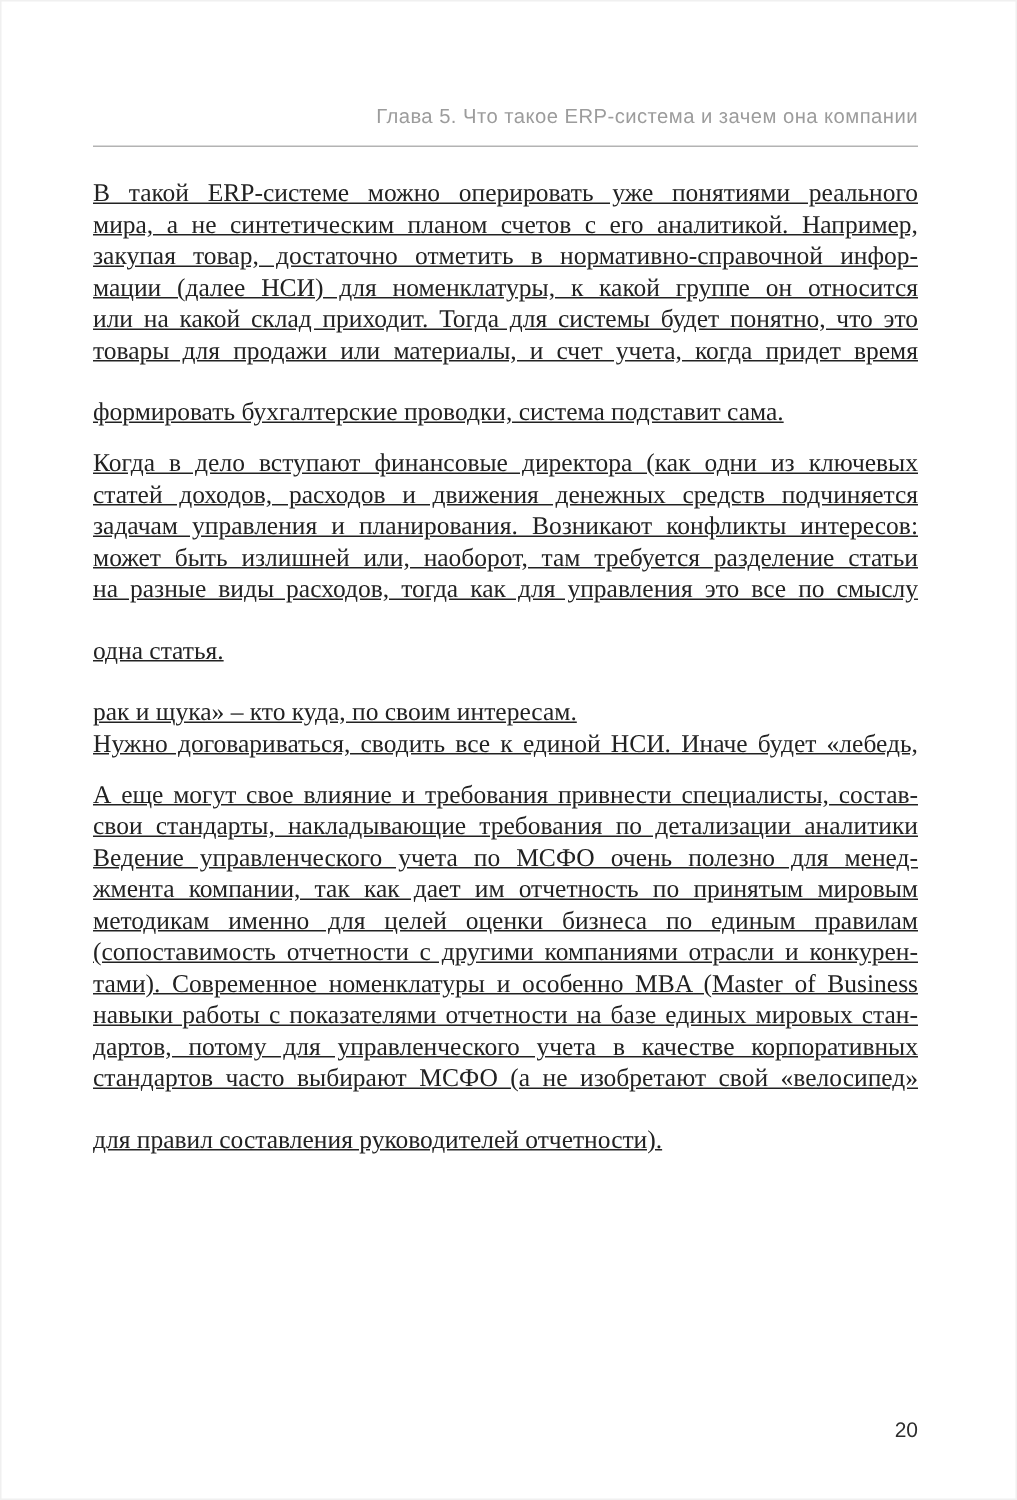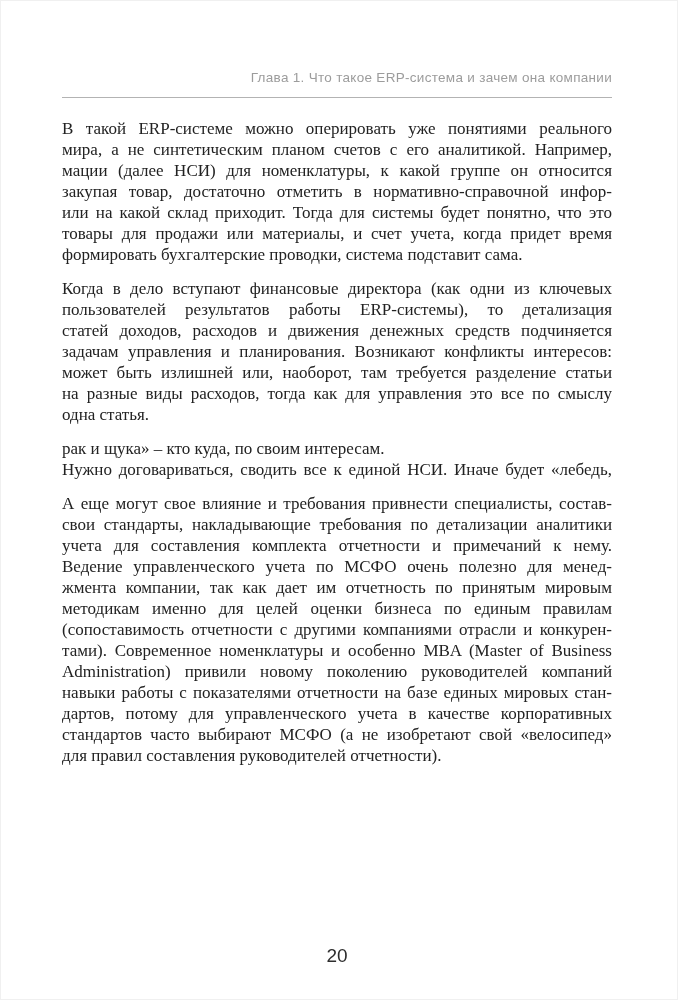--- a/index.html
+++ b/index.html
@@ -38,83 +38,82 @@
     background: var(--rule, #b3b3b3);
   }
   .body-text {
     position: absolute;
     top: 118px;
     left: 62px;
     width: 550px;
     color: var(--body-text, #222222);
     font-size: 17px;
     line-height: 21px;
+    text-decoration: underline;
   }
   .paragraph {
     margin: 0 0 13px 0;
   }
   .line {
     text-align: justify;
     text-align-last: justify;
     white-space: normal;
   }
   .line.last {
     text-align: justify;
     text-align-last: left;
+    margin-top: 20px;
   }
   .folio {
     position: absolute;
     top: 945px;
     left: 62px;
     width: 550px;
-    text-align: center;
+    text-align: right;
     font-family: "Liberation Sans", sans-serif;
-    font-size: 19px;
+    font-size: 14px;
     color: var(--folio, #2e2e2e);
   }
 </style>
 </head>
 <body>
 
 <div class="page">
-  <div class="running-header">Глава 1. Что такое ERP-система и зачем она компании</div>
+  <div class="running-header">Глава 5. Что такое ERP-система и зачем она компании</div>
   <div class="header-rule"></div>
   <main class="body-text" id="body-text">
       <div class="paragraph">
         <div class="line">В такой ERP-системе можно оперировать уже понятиями реального</div>
         <div class="line">мира, а не синтетическим планом счетов с его аналитикой. Например,</div>
+        <div class="line">закупая товар, достаточно отметить в нормативно-справочной инфор-</div>
         <div class="line">мации (далее НСИ) для номенклатуры, к какой группе он относится</div>
-        <div class="line">закупая товар, достаточно отметить в нормативно-справочной инфор-</div>
         <div class="line">или на какой склад приходит. Тогда для системы будет понятно, что это</div>
         <div class="line">товары для продажи или материалы, и счет учета, когда придет время</div>
         <div class="line last">формировать бухгалтерские проводки, система подставит сама.</div>
       </div>
       <div class="paragraph">
         <div class="line">Когда в дело вступают финансовые директора (как одни из ключевых</div>
-        <div class="line">пользователей результатов работы ERP-системы), то детализация</div>
         <div class="line">статей доходов, расходов и движения денежных средств подчиняется</div>
         <div class="line">задачам управления и планирования. Возникают конфликты интересов:</div>
         <div class="line">может быть излишней или, наоборот, там требуется разделение статьи</div>
         <div class="line">на разные виды расходов, тогда как для управления это все по смыслу</div>
         <div class="line last">одна статья.</div>
       </div>
       <div class="paragraph">
         <div class="line last">рак и щука» – кто куда, по своим интересам.</div>
         <div class="line">Нужно договариваться, сводить все к единой НСИ. Иначе будет «лебедь,</div>
       </div>
       <div class="paragraph">
         <div class="line">А еще могут свое влияние и требования привнести специалисты, состав-</div>
         <div class="line">свои стандарты, накладывающие требования по детализации аналитики</div>
-        <div class="line">учета для составления комплекта отчетности и примечаний к нему.</div>
         <div class="line">Ведение управленческого учета по МСФО очень полезно для менед-</div>
         <div class="line">жмента компании, так как дает им отчетность по принятым мировым</div>
         <div class="line">методикам именно для целей оценки бизнеса по единым правилам</div>
         <div class="line">(сопоставимость отчетности с другими компаниями отрасли и конкурен-</div>
         <div class="line">тами). Современное номенклатуры и особенно MBA (Master of Business</div>
-        <div class="line">Administration) привили новому поколению руководителей компаний</div>
         <div class="line">навыки работы с показателями отчетности на базе единых мировых стан-</div>
         <div class="line">дартов, потому для управленческого учета в качестве корпоративных</div>
         <div class="line">стандартов часто выбирают МСФО (а не изобретают свой «велосипед»</div>
         <div class="line last">для правил составления руководителей отчетности).</div>
       </div>
     </main>
   <div class="folio">20</div>
 </div>
 
 </body></html>

